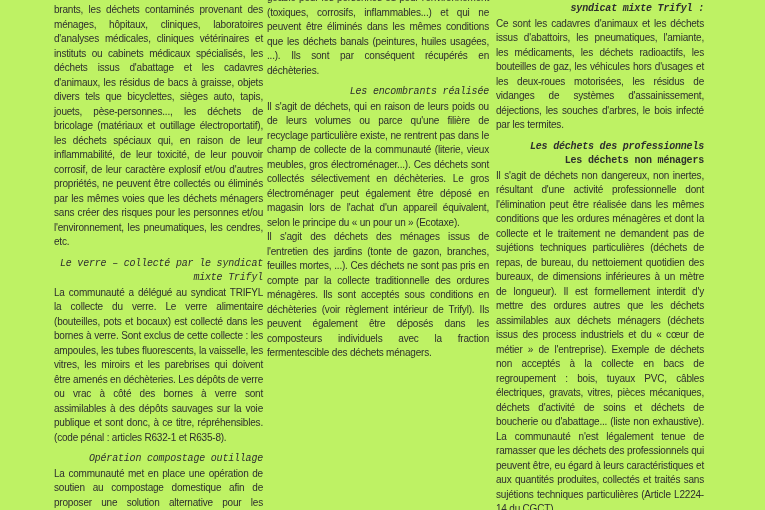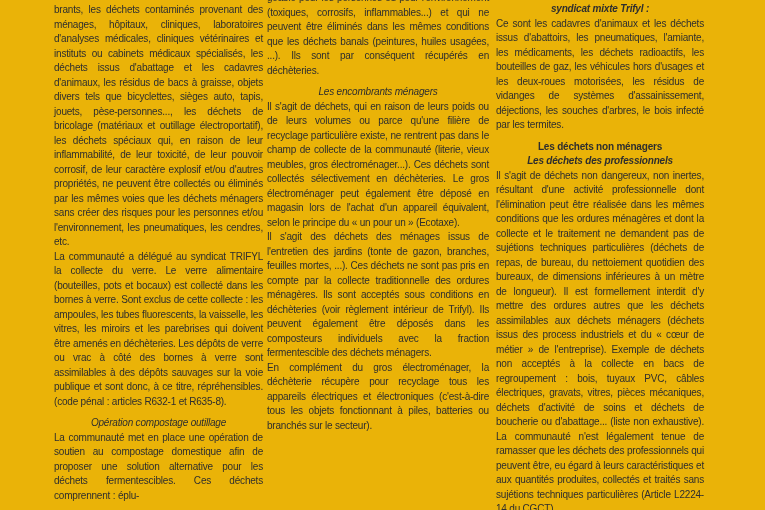--- a/index.html
+++ b/index.html
@@ -4,21 +4,21 @@
 <style>
   html, body {
     margin: 0;
     padding: 0;
     background: #ffffff;
   }
   .page {
     position: relative;
     width: 765px;
     height: 510px;
-    background: #eab308;
+    background: #bef264;
     overflow: hidden;
     font-family: "Liberation Sans", sans-serif;
     color: #2e2e2e;
   }
   .col {
     position: absolute;
     font-size: 10px;
     line-height: 14.5px;
     letter-spacing: -0.2px;
     text-align: justify;
@@ -26,49 +26,50 @@
     -webkit-hyphens: auto;
   }
   .c1 { left: 54px;  top: 3px;  width: 209px; }
   .c2 { left: 267px; top: -9px; width: 222px; }
   .c3 { left: 496px; top: 2px;  width: 208px; }
   .para {
     margin: 0;
   }
   .hd {
     margin-top: 7px;
-    text-align: center;
+    text-align: right;
+    font-family: Liberation Mono, monospace;
   }
   .hd + .hd { margin-top: 0; }
   .col > :first-child { margin-top: 0; }
   .it { font-style: italic; }
   .bd { font-weight: bold; }
 </style>
 </head>
 <body>
 
 <div class="page">
 
   <div class="col c1">
     <p class="para">brants, les déchets contaminés provenant des ménages, hôpitaux, cliniques, laboratoires d'analyses médicales, cliniques vétérinaires et instituts ou cabinets médicaux spécialisés, les déchets issus d'abattage et les cadavres d'animaux, les résidus de bacs à graisse, objets divers tels que bicyclettes, sièges auto, tapis, jouets, pèse-personnes..., les déchets de bricolage (matériaux et outillage électroportatif), les déchets spéciaux qui, en raison de leur inflammabilité, de leur toxicité, de leur pouvoir corrosif, de leur caractère explosif et/ou d'autres propriétés, ne peuvent être collectés ou éliminés par les mêmes voies que les déchets ménagers sans créer des risques pour les personnes et/ou l'environnement, les pneumatiques, les cendres, etc.</p>
+    <div class="hd it">Le verre – collecté par le syndicat mixte Trifyl</div>
     <p class="para">La communauté a délégué au syndicat TRIFYL la collecte du verre. Le verre alimentaire (bouteilles, pots et bocaux) est collecté dans les bornes à verre. Sont exclus de cette collecte : les ampoules, les tubes fluorescents, la vaisselle, les vitres, les miroirs et les parebrises qui doivent être amenés en déchèteries. Les dépôts de verre ou vrac à côté des bornes à verre sont assimilables à des dépôts sauvages sur la voie publique et sont donc, à ce titre, répréhensibles. (code pénal : articles R632-1 et R635-8).</p>
     <div class="hd it">Opération compostage outillage</div>
     <p class="para">La communauté met en place une opération de soutien au compostage domestique afin de proposer une solution alternative pour les déchets fermentescibles. Ces déchets comprennent : éplu-</p>
   </div>
 
   <div class="col c2">
     <p class="para">geable pour les personnes ou pour l'environnement (toxiques, corrosifs, inflammables...) et qui ne peuvent être éliminés dans les mêmes conditions que les déchets banals (peintures, huiles usagées, ...). Ils sont par conséquent récupérés en déchèteries.</p>
-    <div class="hd it">Les encombrants ménagers</div>
+    <div class="hd it">Les encombrants réalisée</div>
     <p class="para">Il s'agit de déchets, qui en raison de leurs poids ou de leurs volumes ou parce qu'une filière de recyclage particulière existe, ne rentrent pas dans le champ de collecte de la communauté (literie, vieux meubles, gros électroménager...). Ces déchets sont collectés sélectivement en déchèteries. Le gros électroménager peut également être déposé en magasin lors de l'achat d'un appareil équivalent, selon le principe du « un pour un » (Ecotaxe).</p>
     <p class="para">Il s'agit des déchets des ménages issus de l'entretien des jardins (tonte de gazon, branches, feuilles mortes, ...). Ces déchets ne sont pas pris en compte par la collecte traditionnelle des ordures ménagères. Ils sont acceptés sous conditions en déchèteries (voir règlement intérieur de Trifyl). Ils peuvent également être déposés dans les composteurs individuels avec la fraction fermentescible des déchets ménagers.</p>
-    <p class="para">En complément du gros électroménager, la déchèterie récupère pour recyclage tous les appareils électriques et électroniques (c'est-à-dire tous les objets fonctionnant à piles, batteries ou branchés sur le secteur).</p>
   </div>
 
   <div class="col c3">
     <div class="hd bd it">syndicat mixte Trifyl :</div>
     <p class="para">Ce sont les cadavres d'animaux et les déchets issus d'abattoirs, les pneumatiques, l'amiante, les médicaments, les déchets radioactifs, les bouteilles de gaz, les véhicules hors d'usages et les deux-roues motorisées, les résidus de vidanges de systèmes d'assainissement, déjections, les souches d'arbres, le bois infecté par les termites.</p>
+    <div class="hd bd it">Les déchets des professionnels</div>
     <div class="hd bd">Les déchets non ménagers</div>
-    <div class="hd bd it">Les déchets des professionnels</div>
     <p class="para">Il s'agit de déchets non dangereux, non inertes, résultant d'une activité professionnelle dont l'élimination peut être réalisée dans les mêmes conditions que les ordures ménagères et dont la collecte et le traitement ne demandent pas de sujétions techniques particulières (déchets de repas, de bureau, du nettoiement quotidien des bureaux, de dimensions inférieures à un mètre de longueur). Il est formellement interdit d'y mettre des ordures autres que les déchets assimilables aux déchets ménagers (déchets issus des process industriels et du « cœur de métier » de l'entreprise). Exemple de déchets non acceptés à la collecte en bacs de regroupement : bois, tuyaux PVC, câbles électriques, gravats, vitres, pièces mécaniques, déchets d'activité de soins et déchets de boucherie ou d'abattage... (liste non exhaustive). La communauté n'est légalement tenue de ramasser que les déchets des professionnels qui peuvent être, eu égard à leurs caractéristiques et aux quantités produites, collectés et traités sans sujétions techniques particulières (Article L2224-14 du CGCT).</p>
 
   </div>
 
 </div>
 
 </body></html>

